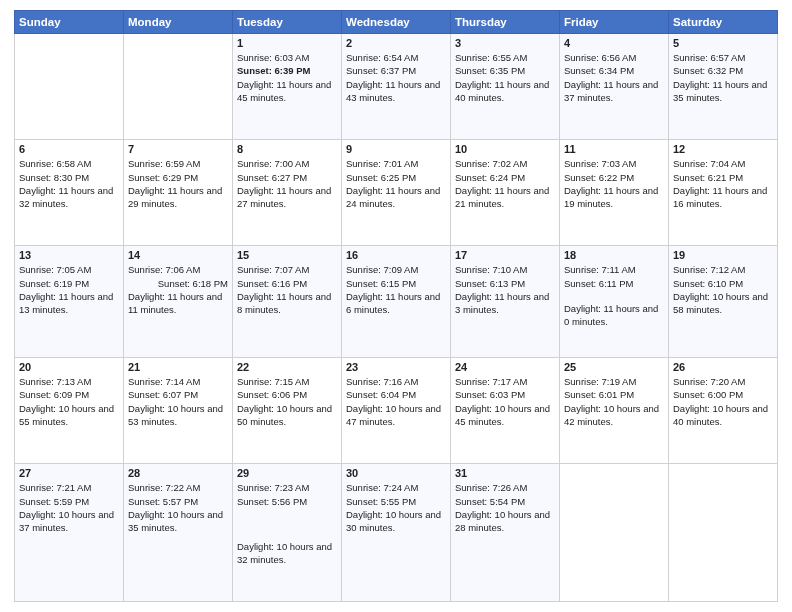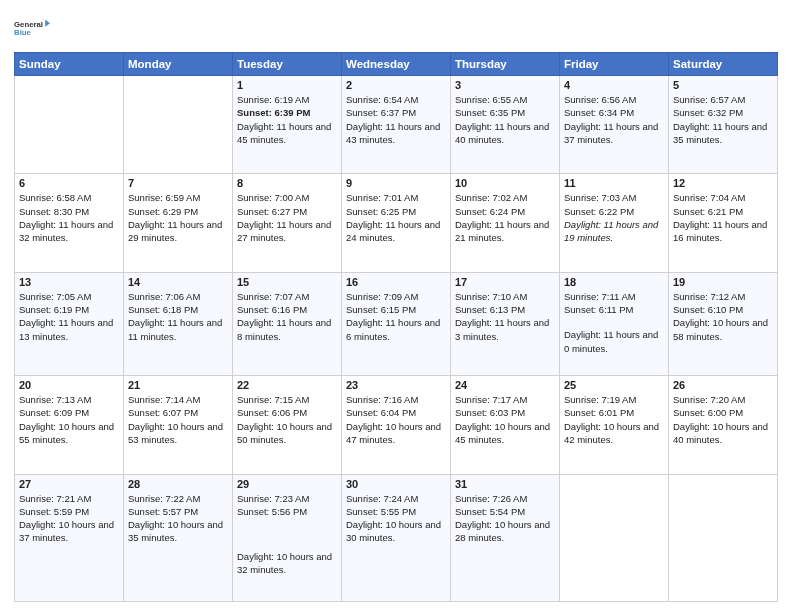--- a/index.html
+++ b/index.html
@@ -77,53 +77,40 @@
       display: block;
       margin-bottom: 2px;
     }
     .empty { background: #fff !important; }
     td.empty { border-color: #e0e0e0; }
   </style>
 </head>
 <body>
 
 <div class="page">
-  <div class="header">
-    <div class="logo">
-  <svg width="36" height="36" viewBox="0 0 60 36">
-    <text x="0" y="16" font-size="13" font-weight="bold" fill="#333" font-family="Arial">General</text>
-    <text x="0" y="30" font-size="13" font-weight="bold" fill="#4a90c4" font-family="Arial">Blue</text>
-    <polygon points="52,4 60,10 52,16" fill="#4a90c4"></polygon>
-  </svg>
-</div>
-    <div class="title-block">
-      <h1></h1>
-      <h2></h2>
-    </div>
-  </div>
 
   <table class="calendar-table">
     <thead>
       <tr>
       <th>Sunday</th>
           <th>Monday</th>
           <th>Tuesday</th>
           <th>Wednesday</th>
           <th>Thursday</th>
           <th>Friday</th>
           <th>Saturday</th>
         </tr>
     </thead>
     <tbody id="calendar-body">
     <tr>
           <td class="empty"></td>
           <td class="empty"></td>
           <td>
             <span class="day-num">1</span>
-            <span style="display: block; line-height: 1.4;">Sunrise: 6:19 AM</span>
+            <span style="display: block; line-height: 1.4;">Sunrise: 6:03 AM</span>
             <span style="display: block; line-height: 1.4; font-weight: bold;">Sunset: 6:39 PM</span>
             <span style="display: block; line-height: 1.4;">Daylight: 11 hours and 45 minutes.</span>
           </td>
           <td>
             <span class="day-num">2</span>
             <span style="display: block; line-height: 1.4;">Sunrise: 6:54 AM</span>
             <span style="display: block; line-height: 1.4;">Sunset: 6:37 PM</span>
             <span style="display: block; line-height: 1.4;">Daylight: 11 hours and 43 minutes.</span>
           </td>
           <td>
@@ -173,40 +160,40 @@
           <td>
             <span class="day-num">10</span>
             <span style="display: block; line-height: 1.4;">Sunrise: 7:02 AM</span>
             <span style="display: block; line-height: 1.4;">Sunset: 6:24 PM</span>
             <span style="display: block; line-height: 1.4;">Daylight: 11 hours and 21 minutes.</span>
           </td>
           <td>
             <span class="day-num">11</span>
             <span style="display: block; line-height: 1.4;">Sunrise: 7:03 AM</span>
             <span style="display: block; line-height: 1.4;">Sunset: 6:22 PM</span>
-            <span style="display: block; line-height: 1.4; font-style: italic;">Daylight: 11 hours and 19 minutes.</span>
+            <span style="display: block; line-height: 1.4;">Daylight: 11 hours and 19 minutes.</span>
           </td>
           <td>
             <span class="day-num">12</span>
             <span style="display: block; line-height: 1.4;">Sunrise: 7:04 AM</span>
             <span style="display: block; line-height: 1.4;">Sunset: 6:21 PM</span>
             <span style="display: block; line-height: 1.4;">Daylight: 11 hours and 16 minutes.</span>
           </td>
         </tr>
         <tr>
           <td>
             <span class="day-num">13</span>
             <span style="display: block; line-height: 1.4;">Sunrise: 7:05 AM</span>
             <span style="display: block; line-height: 1.4;">Sunset: 6:19 PM</span>
             <span style="display: block; line-height: 1.4;">Daylight: 11 hours and 13 minutes.</span>
           </td>
           <td>
             <span class="day-num">14</span>
             <span style="display: block; line-height: 1.4;">Sunrise: 7:06 AM</span>
-            <span style="display: block; line-height: 1.4;">Sunset: 6:18 PM</span>
+            <span style="display: block; line-height: 1.4; text-align: right;">Sunset: 6:18 PM</span>
             <span style="display: block; line-height: 1.4;">Daylight: 11 hours and 11 minutes.</span>
           </td>
           <td>
             <span class="day-num">15</span>
             <span style="display: block; line-height: 1.4;">Sunrise: 7:07 AM</span>
             <span style="display: block; line-height: 1.4;">Sunset: 6:16 PM</span>
             <span style="display: block; line-height: 1.4;">Daylight: 11 hours and 8 minutes.</span>
           </td>
           <td>
             <span class="day-num">16</span>

